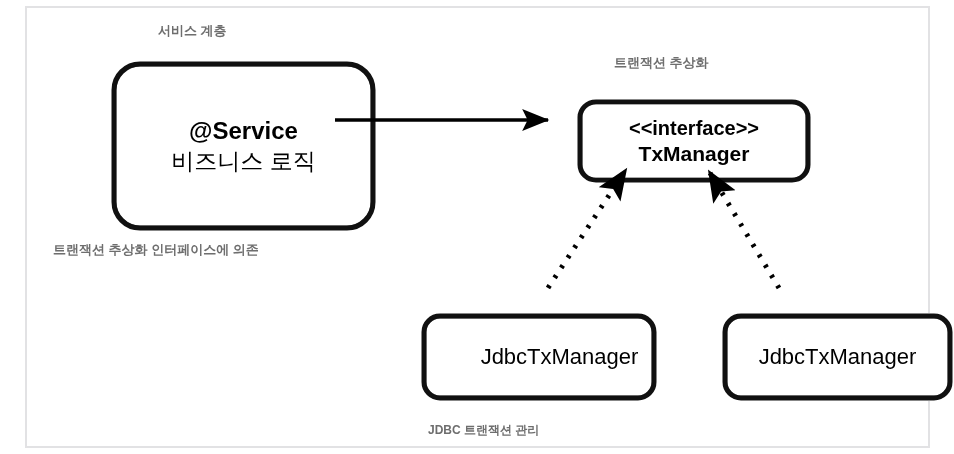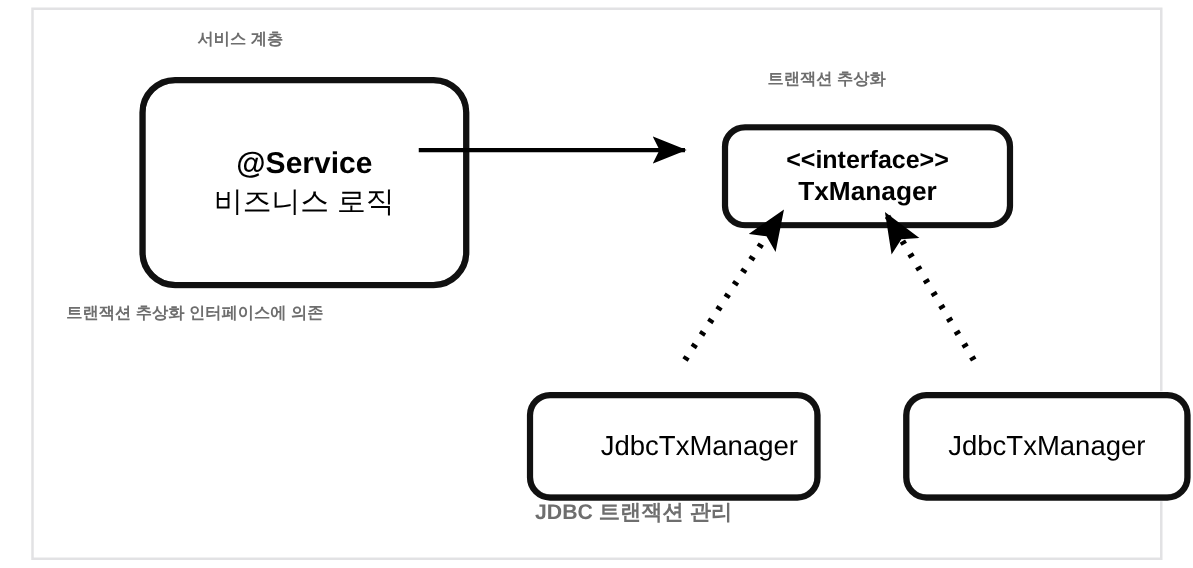--- a/index.html
+++ b/index.html
@@ -39,21 +39,21 @@
     color: #6e6e6e;
     font-weight: bold;
     font-size: 13px;
     line-height: 20px;
     white-space: nowrap;
   }
 
   #label-service-layer { left: 131px; top: 13px; }
   #label-tx-abstraction { left: 587px; top: 45px; }
   #label-depends { left: 26px; top: 232px; font-size: 13px; }
-  #label-jdbc-caption { left: 401px; top: 392px; font-size: 17px; }
+  #label-jdbc-caption { left: 401px; top: 412px; font-size: 12px; }
   #label-jpa-caption { left: 717px; top: 416px; font-size: 16.5px; }
 
   
   .node {
     position: absolute;
     box-sizing: border-box;
     background: #ffffff;
     display: flex;
     flex-direction: column;
     align-items: center;

